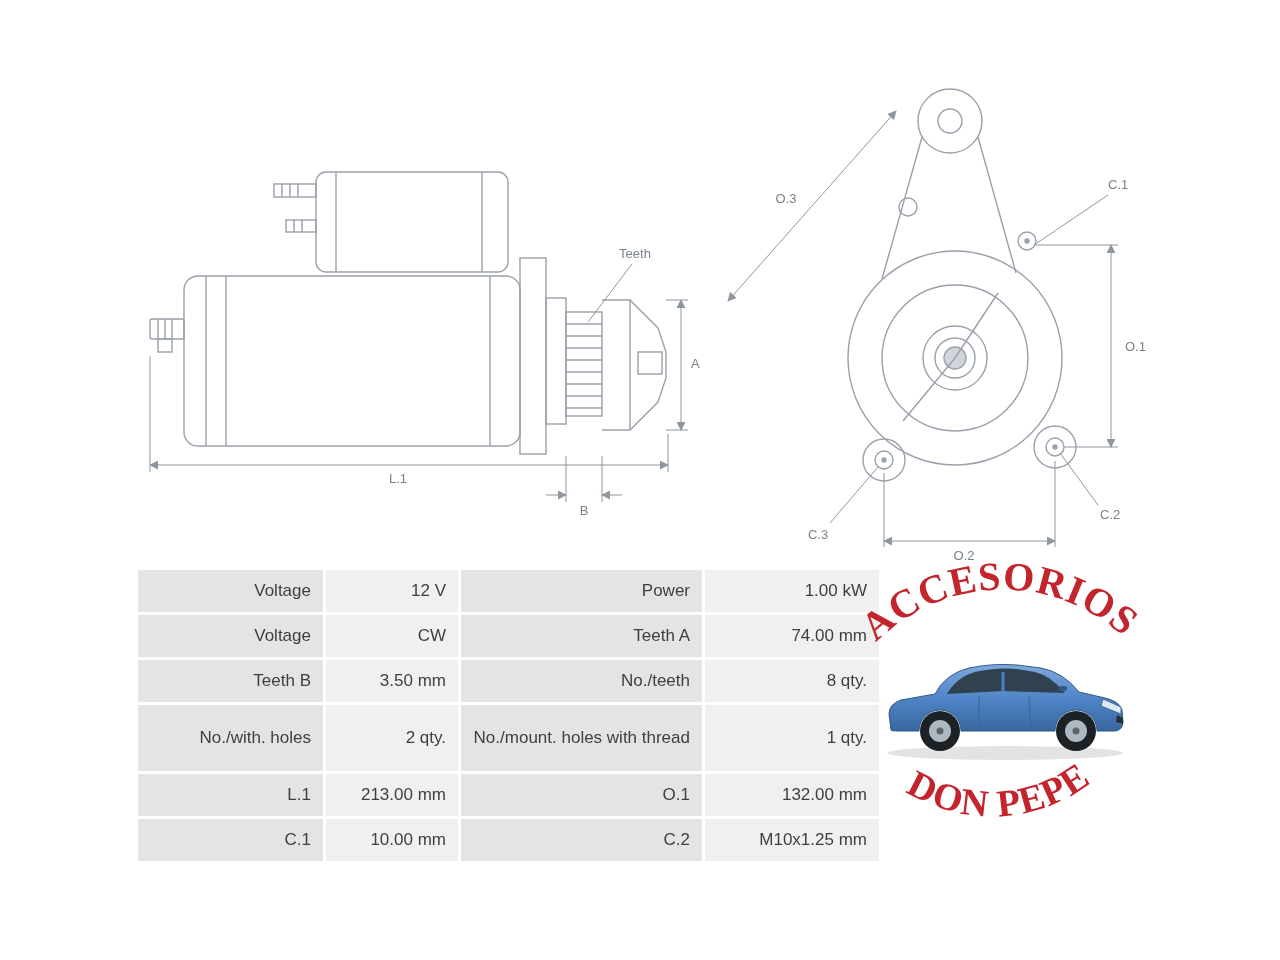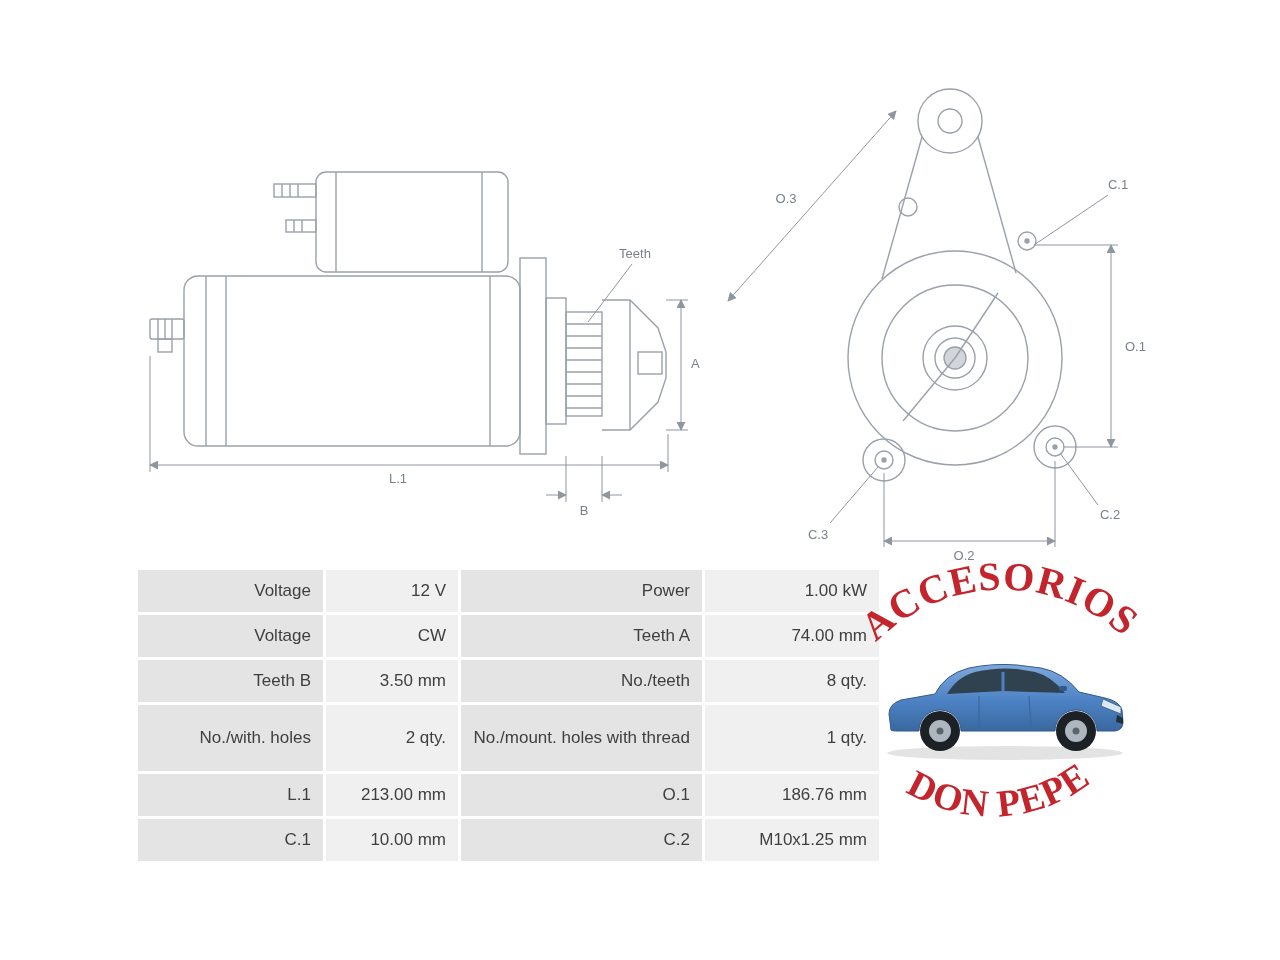--- a/index.html
+++ b/index.html
@@ -207,21 +207,21 @@
     <div class="cell val">8 qty.</div>
 
     <div class="cell lbl">No./with. holes</div>
     <div class="cell val">2 qty.</div>
     <div class="cell lbl">No./mount. holes with thread</div>
     <div class="cell val">1 qty.</div>
 
     <div class="cell lbl">L.1</div>
     <div class="cell val">213.00 mm</div>
     <div class="cell lbl">O.1</div>
-    <div class="cell val">186.76 mm</div>
+    <div class="cell val">132.00 mm</div>
 
     <div class="cell lbl">C.1</div>
     <div class="cell val">10.00 mm</div>
     <div class="cell lbl">C.2</div>
     <div class="cell val">M10x1.25 mm</div>
   </div>
 
   <svg id="branding" width="330" height="310" viewBox="0 0 330 310">
     <defs>
       <path id="arc-top" d="M 13 104 A 178 178 0 0 1 298 98" fill="none"></path>

